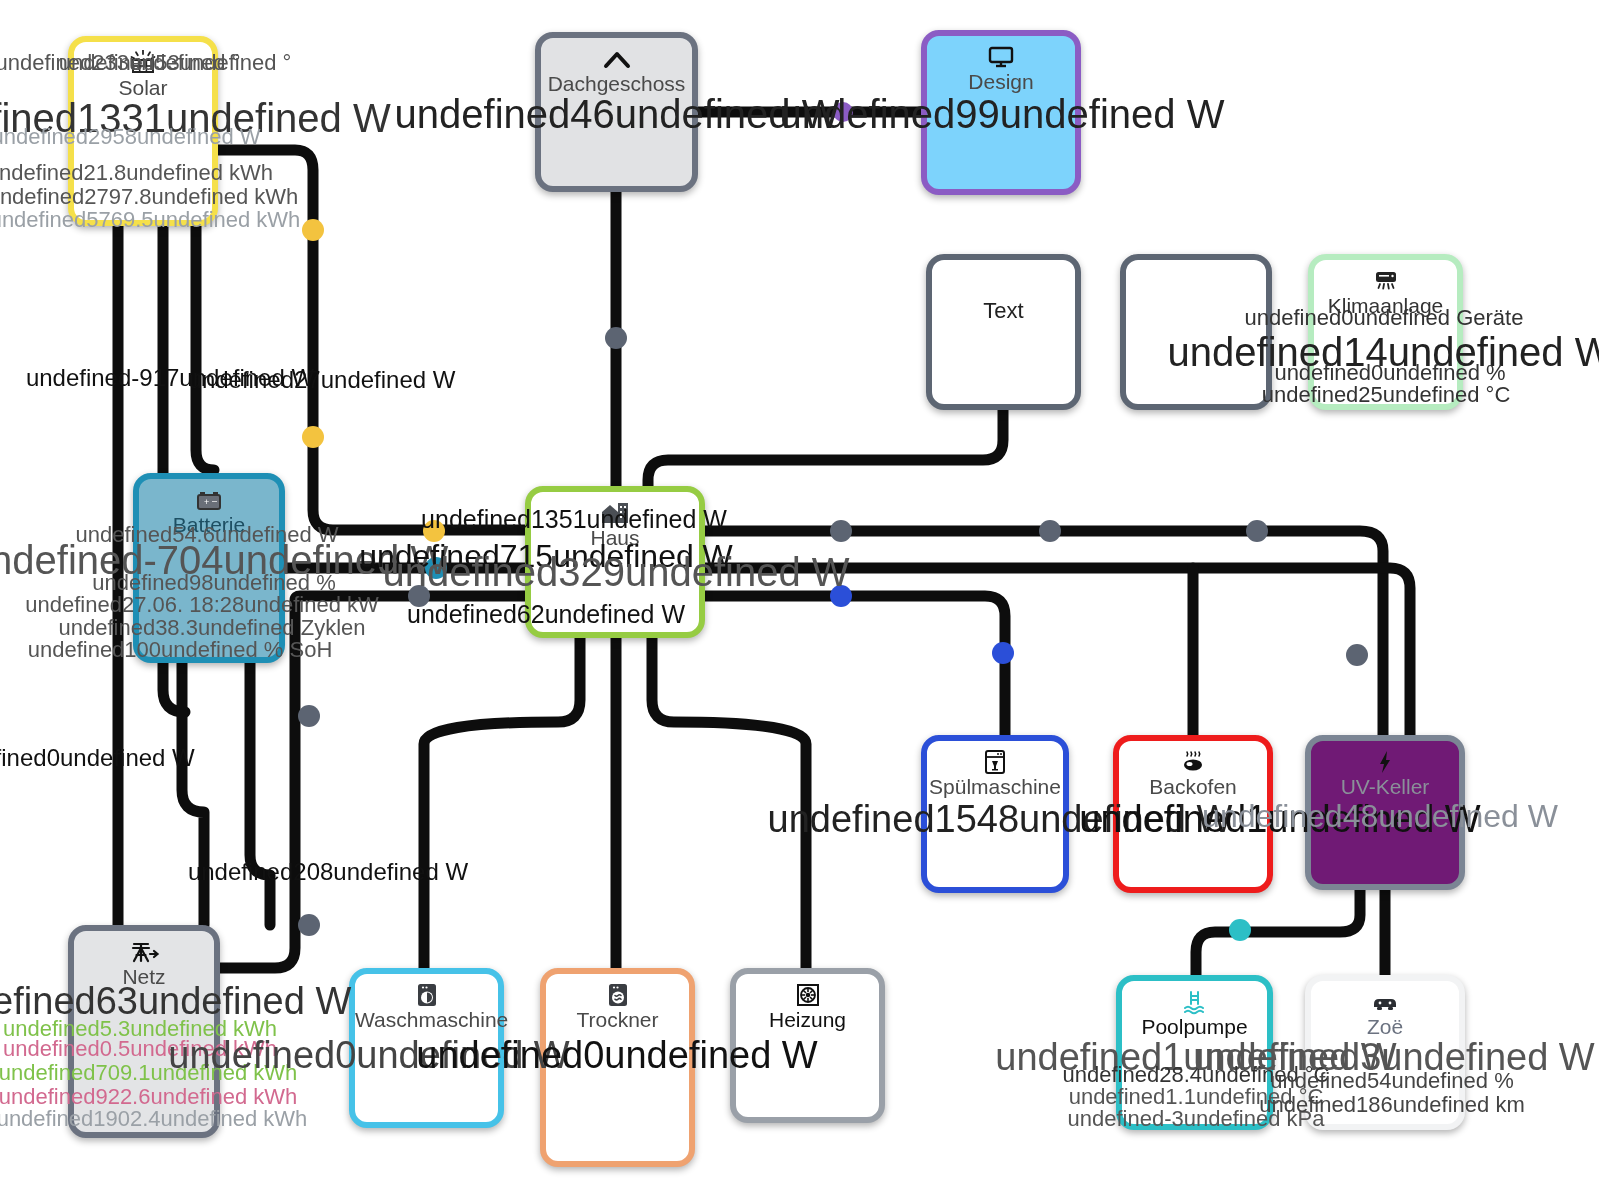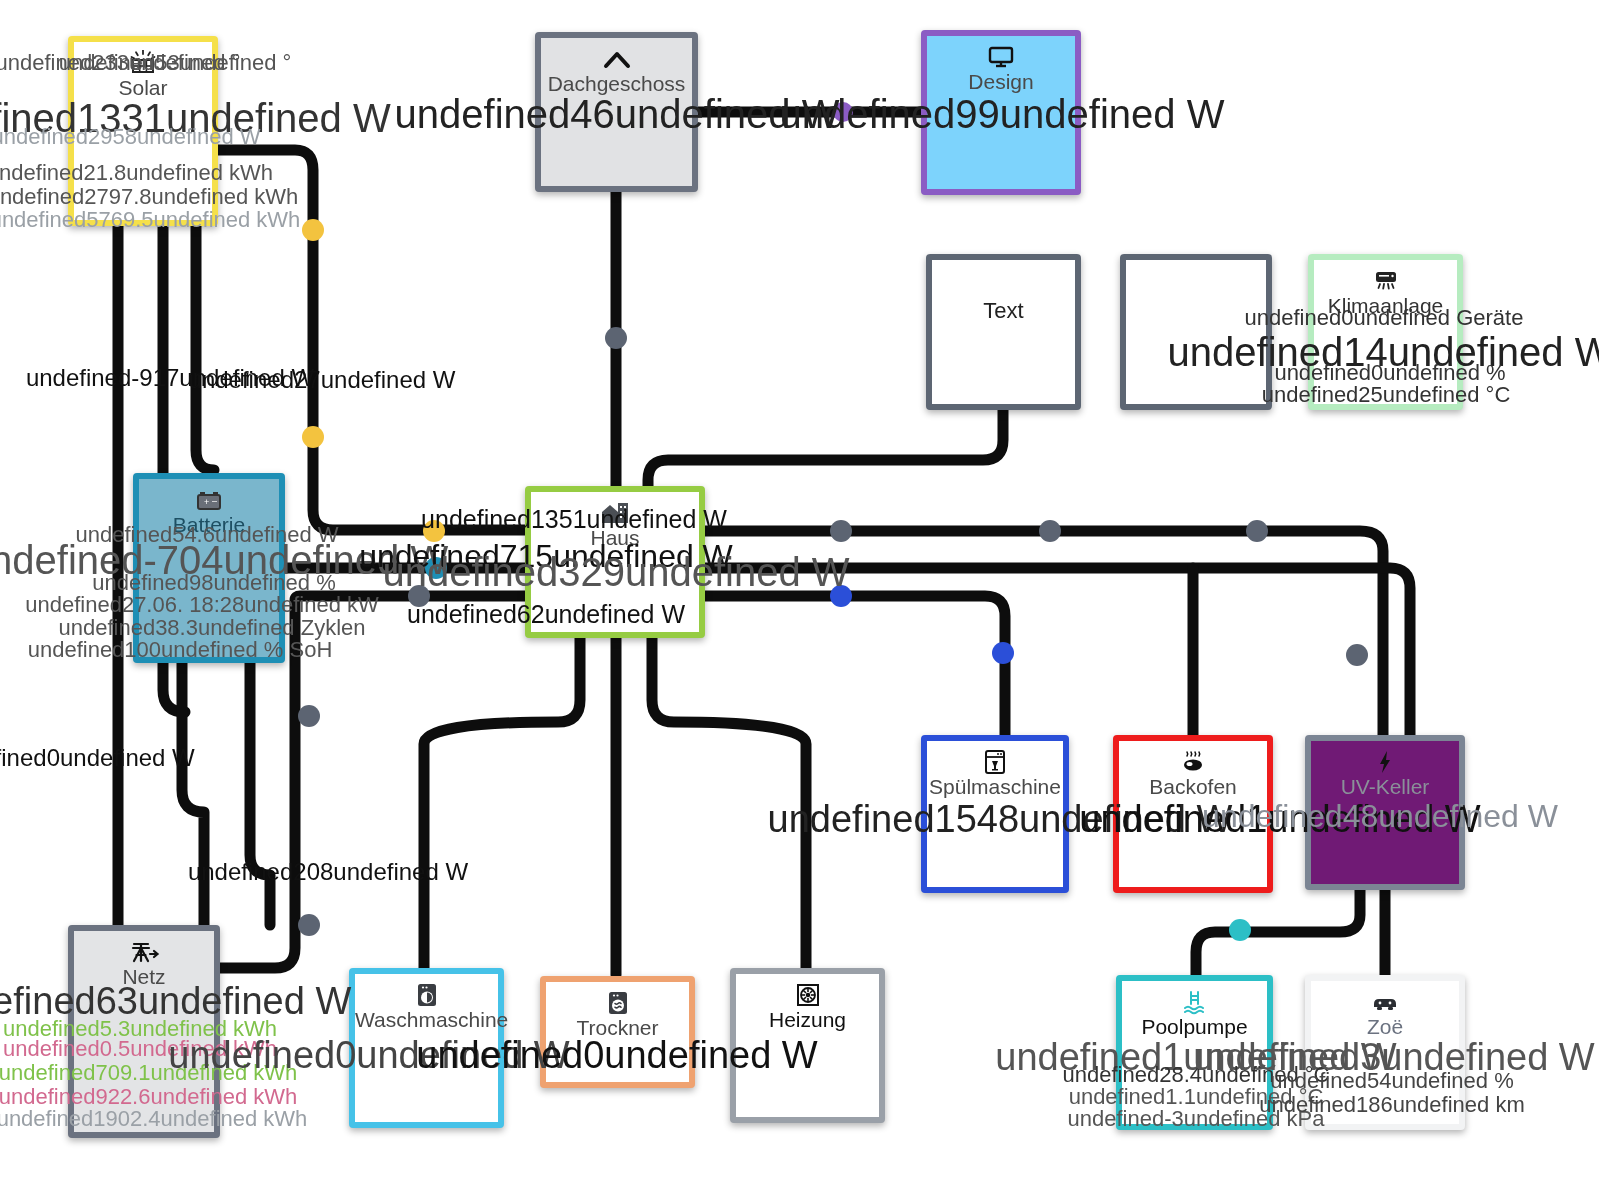--- a/index.html
+++ b/index.html
@@ -10,21 +10,21 @@
   }
   #stage{position:absolute;left:0;top:0;width:1599px;height:1178px;}
 
   
   #edges{position:absolute;left:0;top:0;width:1599px;height:1178px;pointer-events:none;}
 
   
   .node{
     position:absolute;
     box-sizing:border-box;
-    border-radius:4px;
+    border-radius:18px;
     border:6px solid #6b7280;
     background:#ffffff;
     box-shadow:0 3px 7px rgba(0,0,0,.30);
     z-index:5;
   }
   .node .ico{
     position:absolute;left:0;right:0;top:6px;
     text-align:center;font-size:26px;line-height:26px;color:#2b2b2b;
   }
   .node .ico svg{display:inline-block;vertical-align:middle;}
@@ -325,21 +325,21 @@
           <circle cx="8" cy="5.5" r="1.1" fill="#fff"></circle>
           <circle cx="11.5" cy="5.5" r="1.1" fill="#fff"></circle>
           <circle cx="12" cy="15.5" r="6" fill="#fff"></circle>
           <path d="M12 10.5 a5 5 0 0 1 0 10 z" fill="#3a3d42"></path>
         </svg>
     </div>
     <div class="nlabel">Waschmaschine</div>
   </div>
   <div class="val center" style="left:369px;top:1034px;font-size:38px;color:#444;">undefined0undefined W</div>
 
-  <div class="node c-dry" style="left:540px;top:968px;width:155px;height:112px;margin-top:8px;">
+  <div class="node c-dry" style="left:540px;top:968px;width:155px;height:199px;">
     <div class="ico">
       <svg width="24" height="26" viewBox="0 0 24 26">
           <rect x="3" y="2" width="18" height="22" rx="2.5" fill="#3a3d42"></rect>
           <circle cx="8" cy="5.5" r="1.1" fill="#fff"></circle>
           <circle cx="11.5" cy="5.5" r="1.1" fill="#fff"></circle>
           <circle cx="12" cy="15.5" r="6" fill="#fff"></circle>
           <g stroke="#3a3d42" stroke-width="1.6" fill="none" stroke-linecap="round">
             <path d="M9 13.5 q1.5 1.5 3 0 q1.5-1.5 3 0"></path>
             <path d="M9 17.2 q1.5 1.5 3 0 q1.5-1.5 3 0"></path>
           </g>

